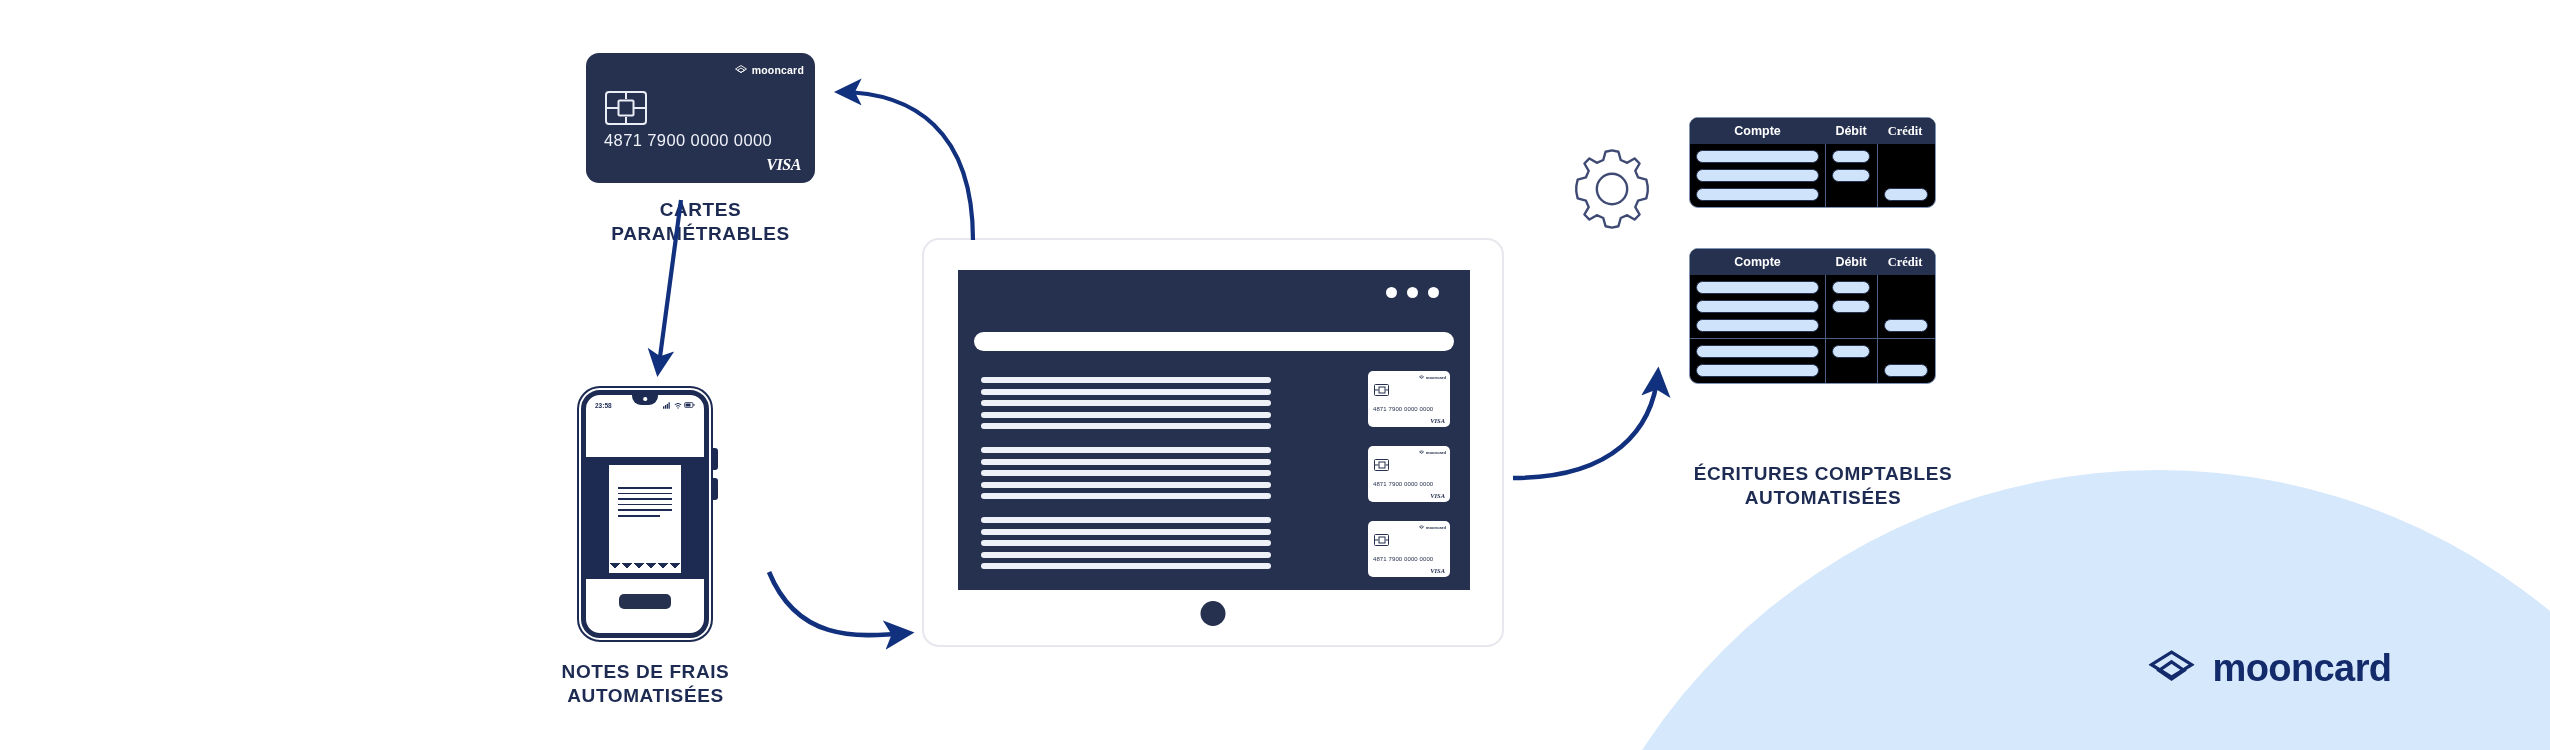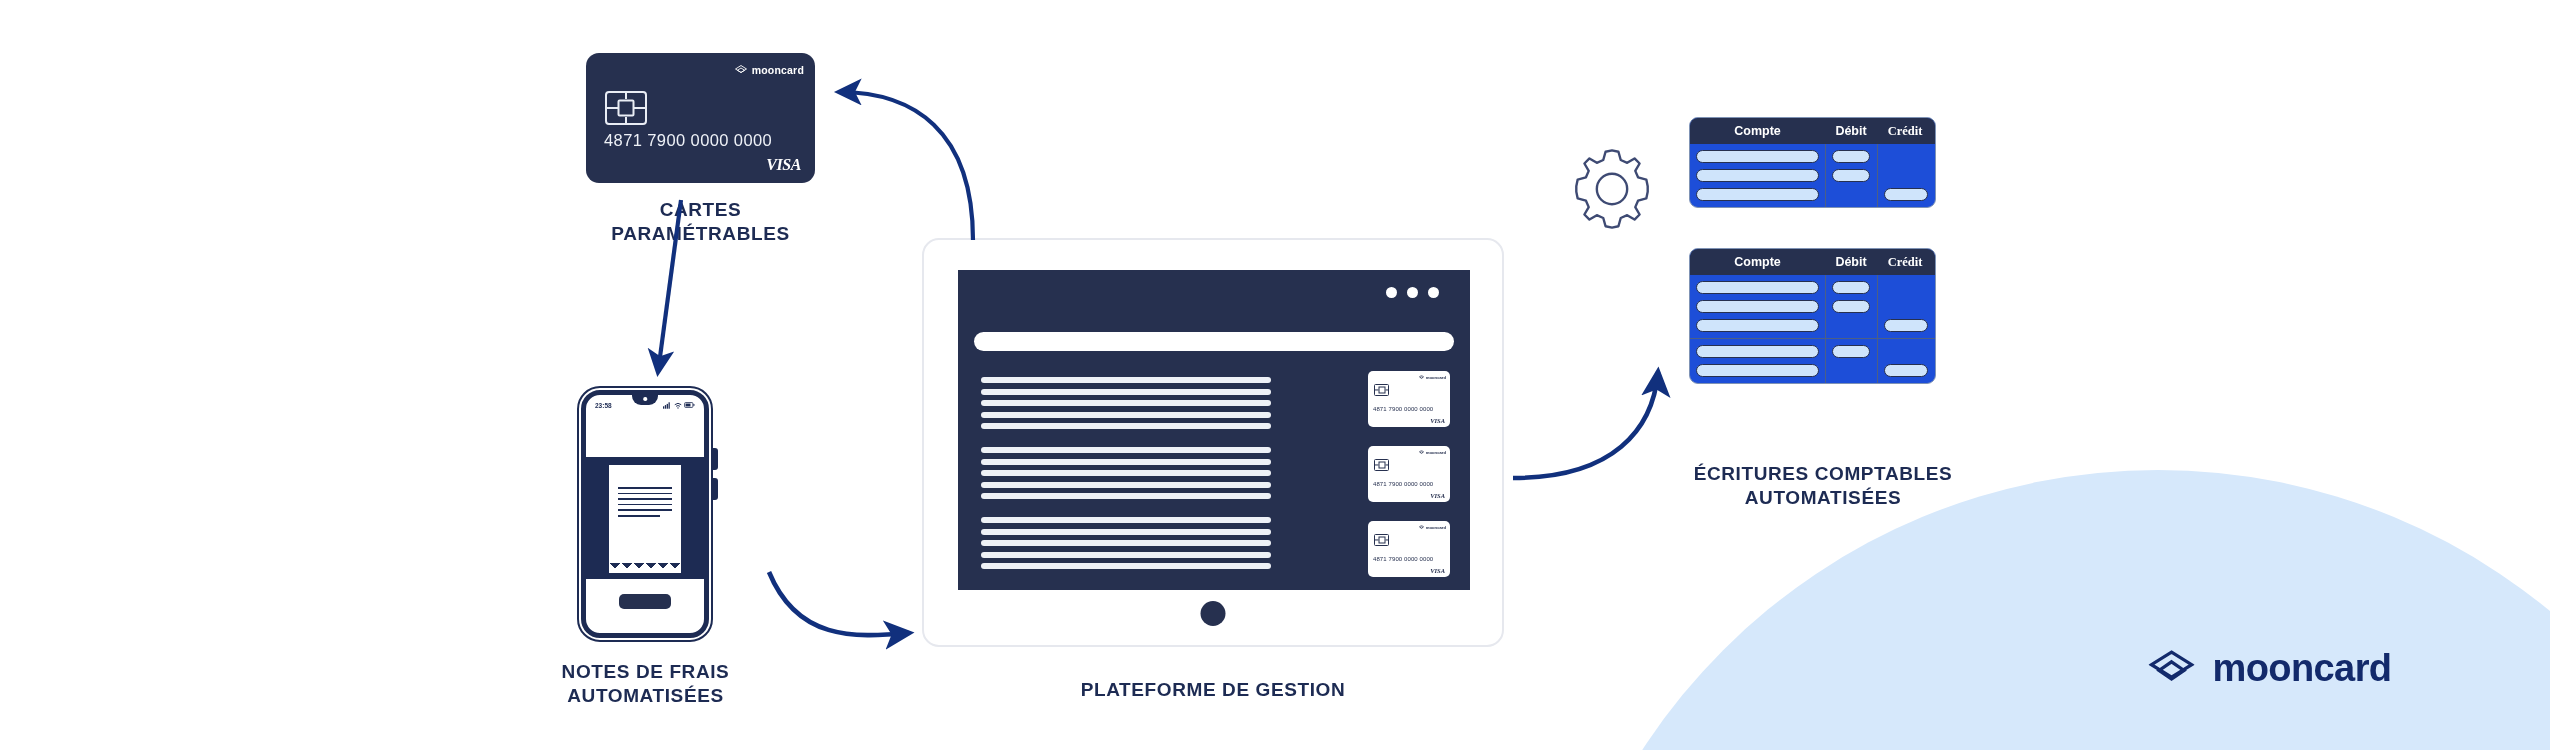--- a/index.html
+++ b/index.html
@@ -183,21 +183,21 @@
   .tablet-home{
     position:absolute;left:50%;bottom:19px;transform:translateX(-50%);
     width:25px;height:25px;border-radius:50%;background:#26304f;
   }
 
   
   .acct-table{
     position:absolute;
     border:1.6px solid #7f93b5;
     border-radius:9px;
-    background:#1d4ed8;
+    background:#000000;
     box-sizing:border-box;
     overflow:hidden;
   }
   .acct-head{
     display:flex;background:#26304f;height:26px;align-items:center;
   }
   .acct-head div{
     color:#ffffff;font-size:12.5px;font-weight:bold;text-align:center;
   }
   .col-compte{flex:0 0 135px;}
@@ -377,21 +377,20 @@
           <div class="mc-chip"></div>
           <div class="mc-num">4871 7900 0000 0000</div>
           <div class="mc-visa">VISA</div>
         </div>
 
       </div>
     </div>
     <div class="tablet-home"></div>
   </div>
 
-  <div class="caption" style="left:889px;top:678px;width:582px;font-size:19px;">PLATEFORME DE GESTION</div>
 
   <svg class="gear" width="92" height="92" viewBox="0 0 100 100">
     <path d="M50 8 L57 9.5 L59.5 18.5 L66.5 21.5 L74.5 16.8 L80 22.3 L80 22.3 L75.3 30.3 L78.3 37.3 L87.3 39.8 L88.8 47 L88.8 53 L87.3 60.2 L78.3 62.7 L75.3 69.7 L80 77.7 L74.5 83.2 L66.5 78.5 L59.5 81.5 L57 90.5 L50 92 L43 90.5 L40.5 81.5 L33.5 78.5 L25.5 83.2 L20 77.7 L24.7 69.7 L21.7 62.7 L12.7 60.2 L11.2 53 L11.2 47 L12.7 39.8 L21.7 37.3 L24.7 30.3 L20 22.3 L25.5 16.8 L33.5 21.5 L40.5 18.5 L43 9.5 Z" fill="none" stroke="#3e4a73" stroke-width="2.6" stroke-linejoin="round"></path>
     <circle cx="50" cy="50" r="16.5" fill="none" stroke="#3e4a73" stroke-width="2.6"></circle>
   </svg>
 
   <div class="acct-table" style="left:1656px;top:117px;width:247px;">
     <div class="acct-head">
       <div class="col-compte">Compte</div>
       <div class="col-debit">Débit</div>

